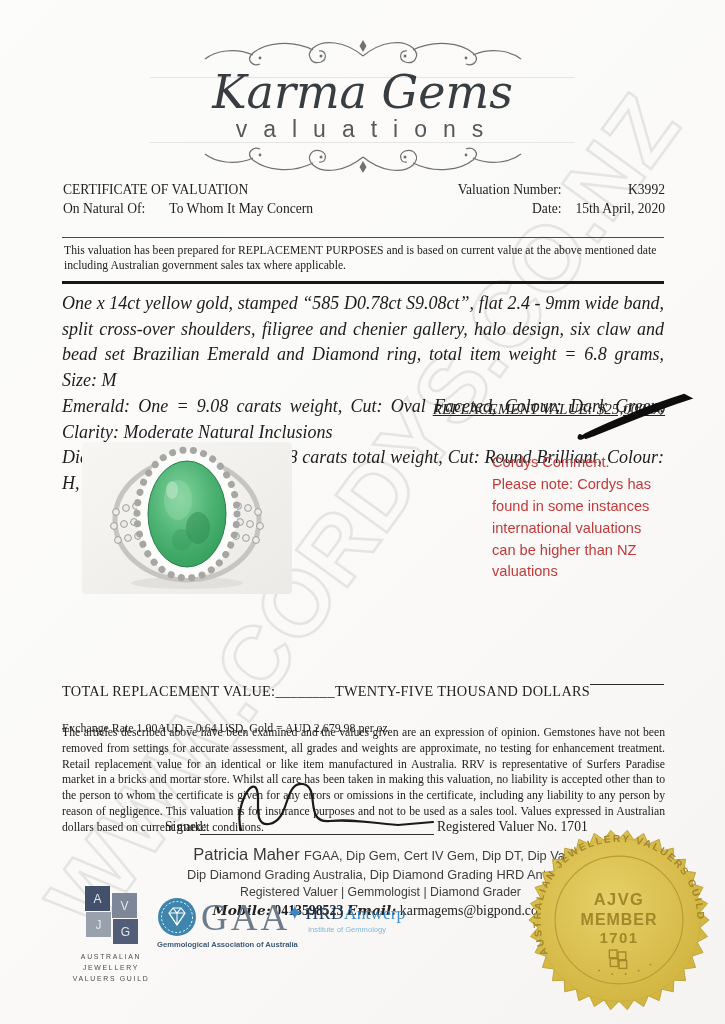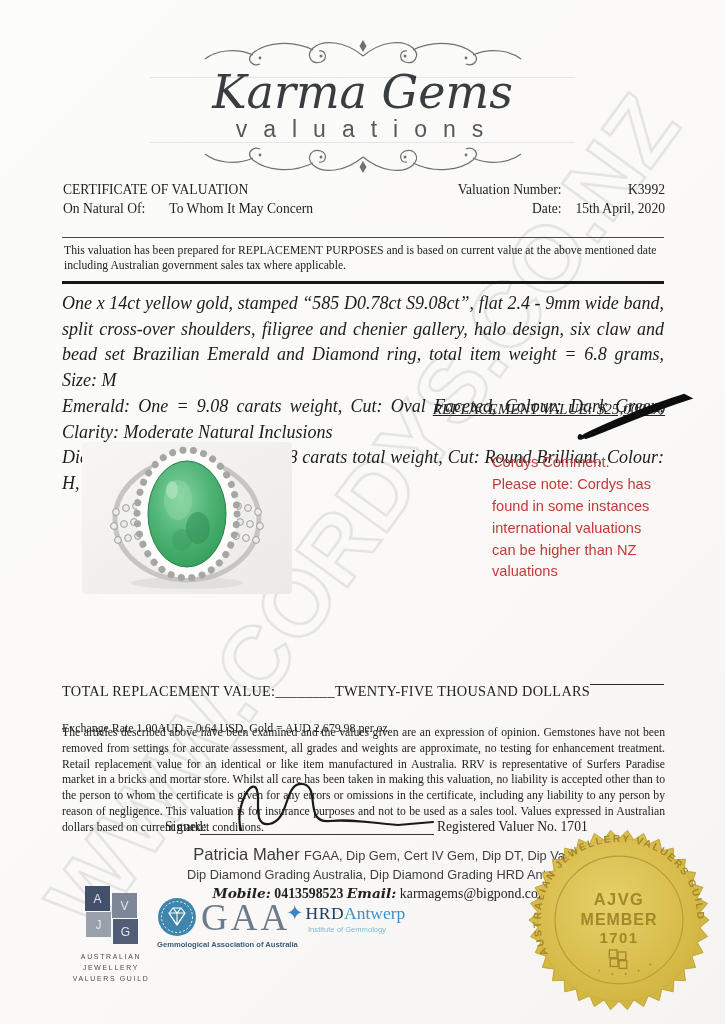--- a/index.html
+++ b/index.html
@@ -245,20 +245,21 @@
     <div class="signed-label">Signed:</div>
     <div class="sig-line"></div>
     <div class="reg-valuer">Registered Valuer No. 1701</div>
 
     <div class="creds">
       <div>
         <span class="name">Patricia Maher</span>
         <span class="post">FGAA, Dip Gem, Cert IV Gem, Dip DT, Dip Val</span>
       </div>
       <div class="l2">Dip Diamond Grading Australia, Dip Diamond Grading HRD Antwerp</div>
+      <div class="l3">Registered Valuer | Gemmologist | Diamond Grader</div>
       <div class="contact">
         <span class="script-label">Mobile:</span>
         <span class="bold">0413598523</span>
         <span class="script-label">Email:</span>
         <span>karmagems@bigpond.com</span>
       </div>
     </div>
 
     <div class="ajvg">
       <div class="ajvg-squares">

